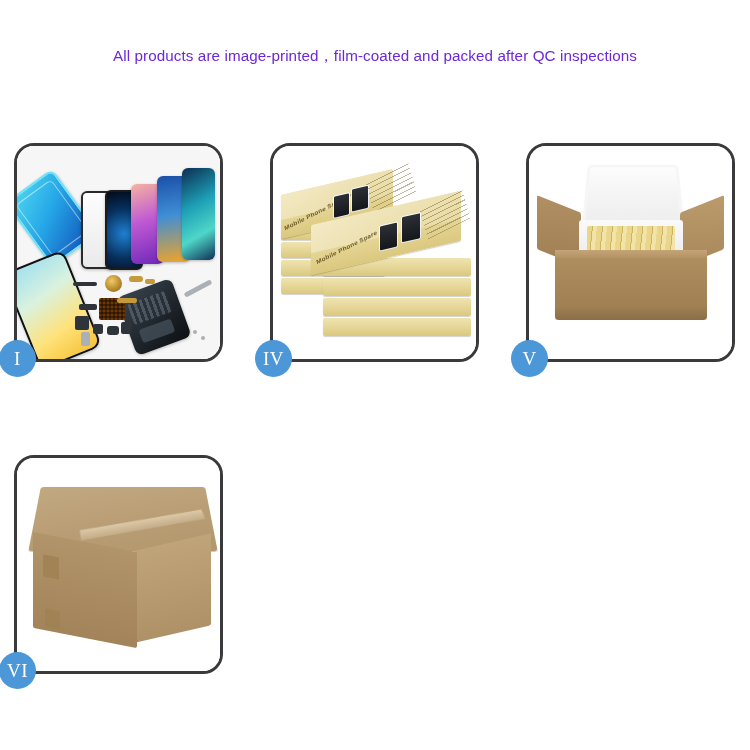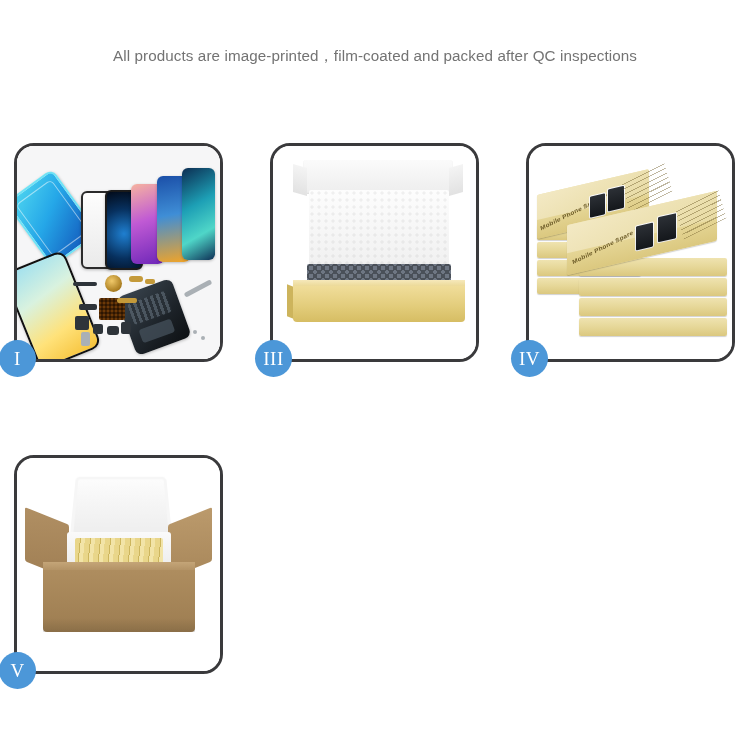--- a/index.html
+++ b/index.html
@@ -29,21 +29,21 @@
     color: #111111;
     line-height: 1.05;
     white-space: nowrap;
   }
   .subtitle {
     margin-top: 12px;
     font-family: "Liberation Sans", sans-serif;
     font-size: 15.2px;
     font-weight: 400;
     letter-spacing: 0.1px;
-    color: #737373;
+    color: #6d28d9;
     white-space: nowrap;
   }
 
   
   .grid {
     position: absolute;
     left: 14px;
     top: 143px;
     width: 722px;
     display: flex;
@@ -381,34 +381,20 @@
         <div class="chip gold" style="left:100px;top:152px;width:20px;height:5px;"></div>
         <div class="chip silver" style="left:176px;top:184px;width:4px;height:4px;border-radius:50%;"></div>
         <div class="chip silver" style="left:184px;top:190px;width:4px;height:4px;border-radius:50%;"></div>
         <div class="chip silver" style="left:166px;top:140px;width:30px;height:5px;border-radius:3px;transform:rotate(-28deg);"></div>
       </div>
     </div>
     <div class="badge">I</div>
   </div>
 
 
-  <div class="panel">
-    <div class="panel-inner">
-      <div class="scene">
-        <div class="box3-lidback"></div>
-        <div class="box3-foam"></div>
-        <div class="box3-inner"></div>
-        <div class="box3-side-l"></div>
-        <div class="box3-side-r"></div>
-        <div class="box3-lip"></div>
-        <div class="box3-front"></div>
-      </div>
-    </div>
-    <div class="badge">III</div>
-  </div>
 
   <div class="panel">
     <div class="panel-inner">
       <div class="scene">
         <div class="stack">
 
           <div class="sbox" style="left:0px;top:110px;width:104px;height:16px;"></div>
           <div class="sbox" style="left:0px;top:92px;width:104px;height:16px;"></div>
           <div class="sbox" style="left:0px;top:74px;width:104px;height:16px;"></div>
           <div class="sbox" style="left:0px;top:56px;width:104px;height:16px;"></div>
@@ -455,14 +441,28 @@
         <div class="v-flap-r"></div>
         <div class="v-foam-body"></div>
         <div class="v-yellow"></div>
         <div class="v-carton-top"></div>
         <div class="v-carton-front"></div>
       </div>
     </div>
     <div class="badge">V</div>
   </div>
 
+  <div class="panel">
+    <div class="panel-inner">
+      <div class="scene">
+        <div class="c-top">
+          <div class="c-tape"></div>
+        </div>
+        <div class="c-side"></div>
+        <div class="c-front"></div>
+        <div class="c-tab" style="left:26px;top:98px;width:16px;height:22px;transform:skewY(11deg);"></div>
+        <div class="c-tab" style="left:28px;top:152px;width:15px;height:18px;transform:skewY(11deg);"></div>
+      </div>
+    </div>
+    <div class="badge">VI</div>
+  </div>
 
 </div>
 
 </body></html>

